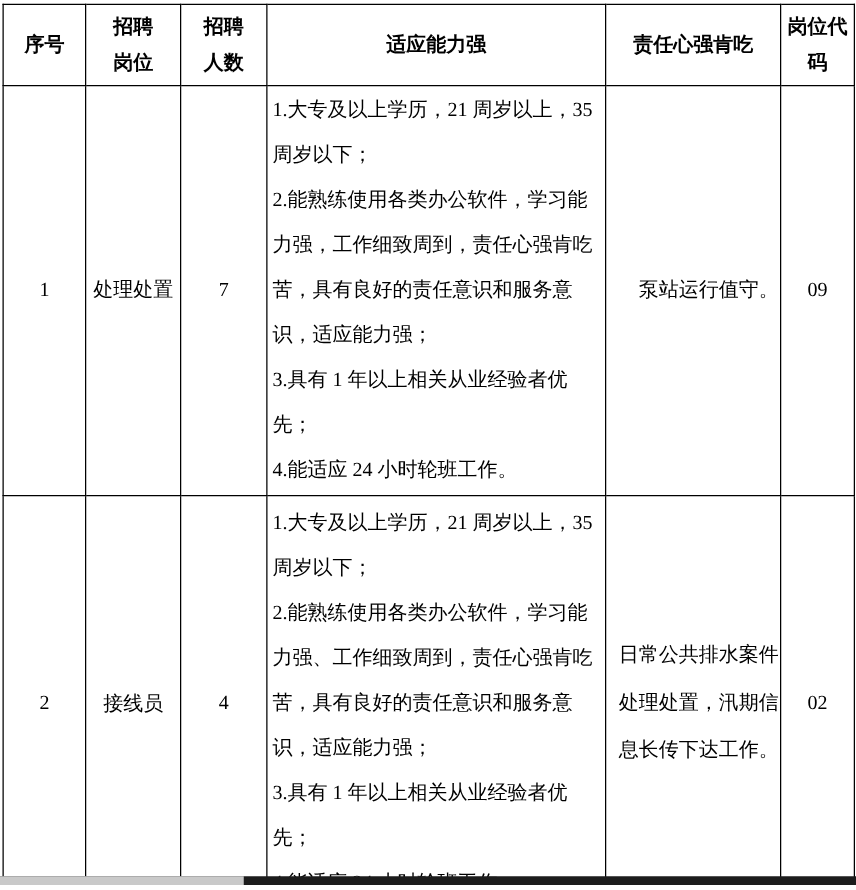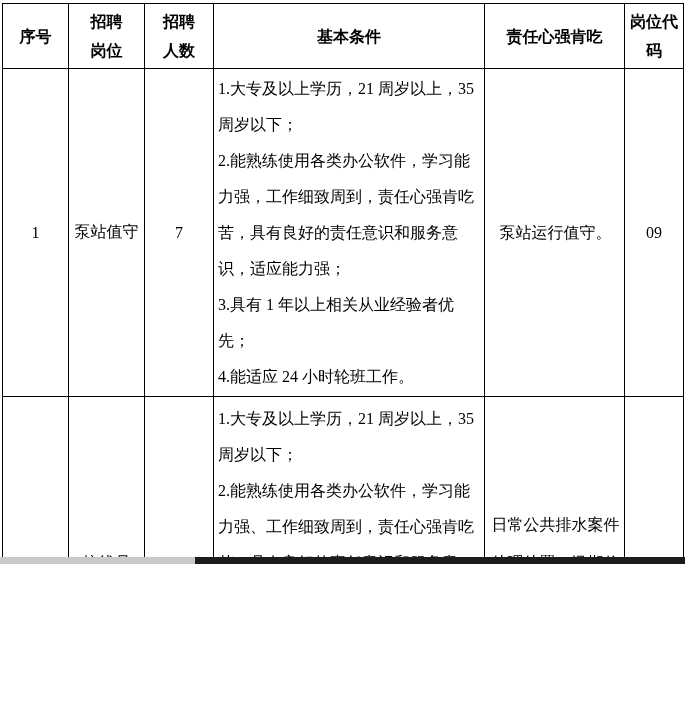--- a/index.html
+++ b/index.html
@@ -1,19 +1,19 @@
 <!DOCTYPE html>
 <html><head>
 <meta charset="utf-8">
 <style>
   html, body { margin: 0; padding: 0; }
   .page {
     position: relative;
     width: 685px;
-    height: 564px;
+    height: 708px;
     background: #ffffff;
     overflow: hidden;
     font-family: "Liberation Serif", "DejaVu Serif", serif;
     color: #000000;
   }
   table.recruit {
     border-collapse: collapse;
     table-layout: fixed;
     width: 681px;
     margin: 3px 0 0 2px;
@@ -33,21 +33,21 @@
     padding: 0 1px;
   }
   td.center { text-align: center; }
   td.cond {
     text-align: left;
     vertical-align: middle;
     line-height: 36px;
     padding: 0 1px 0 4px;
   }
   td.duties {
-    text-align: center;
+    text-align: right;
     line-height: 38px;
     padding: 0 1px 0 3px;
   }
   tr.r1 > td { height: 325px; }
   tr.r2 > td { height: 330px; }
   .bottom-bar {
     position: absolute;
     left: 0;
     bottom: 0;
     width: 685px;
@@ -77,30 +77,30 @@
       <col style="width:140px">
       <col style="width:59px">
     </colgroup>
     <thead>
       <tr>
         <th class="hdr">序号</th>
         <th class="hdr">招聘
 岗位</th>
         <th class="hdr">招聘
 人数</th>
-        <th class="hdr">基本条件</th>
+        <th class="hdr">适应能力强</th>
         <th class="hdr">责任心强肯吃</th>
         <th class="hdr">岗位代
 码</th>
       </tr>
     </thead>
     <tbody>
       <tr class="r1">
         <td class="center">1</td>
-        <td class="center">泵站值守</td>
+        <td class="center">处理处置</td>
         <td class="center">7</td>
         <td class="cond">1.大专及以上学历，21 周岁以上，35
 周岁以下；
 2.能熟练使用各类办公软件，学习能
 力强，工作细致周到，责任心强肯吃
 苦，具有良好的责任意识和服务意
 识，适应能力强；
 3.具有 1 年以上相关从业经验者优
 先；
 4.能适应 24 小时轮班工作。</td>

